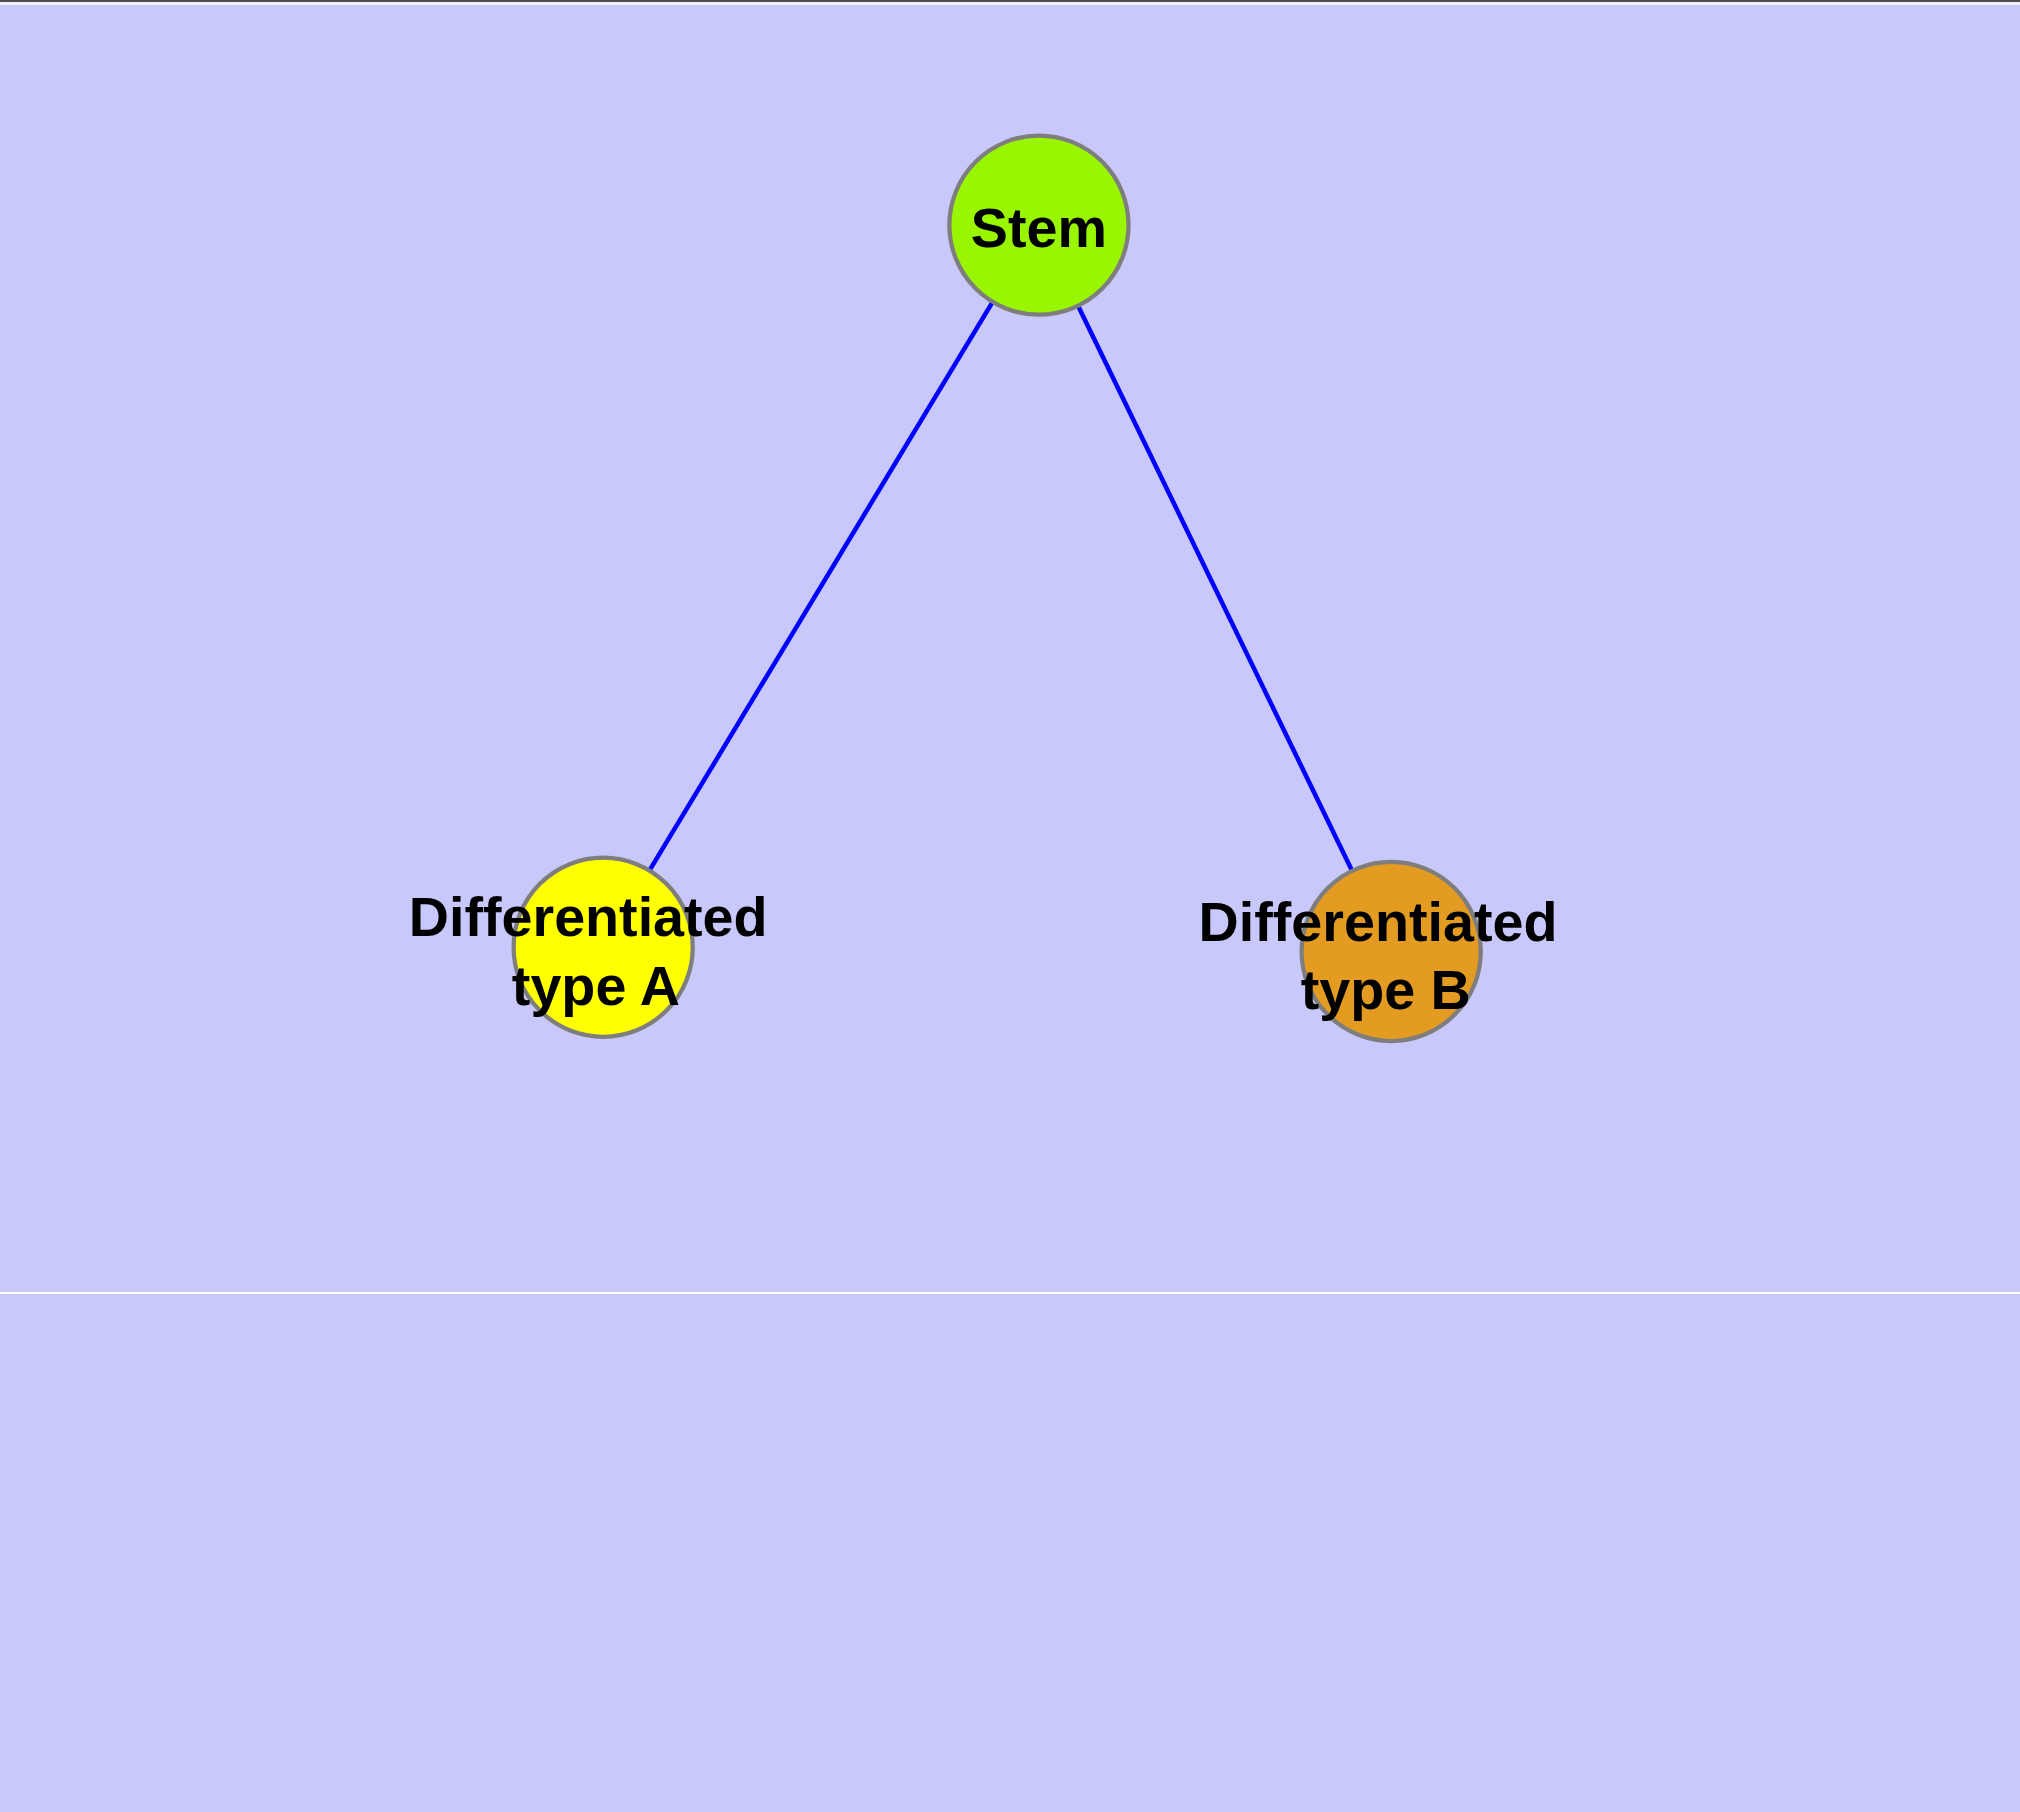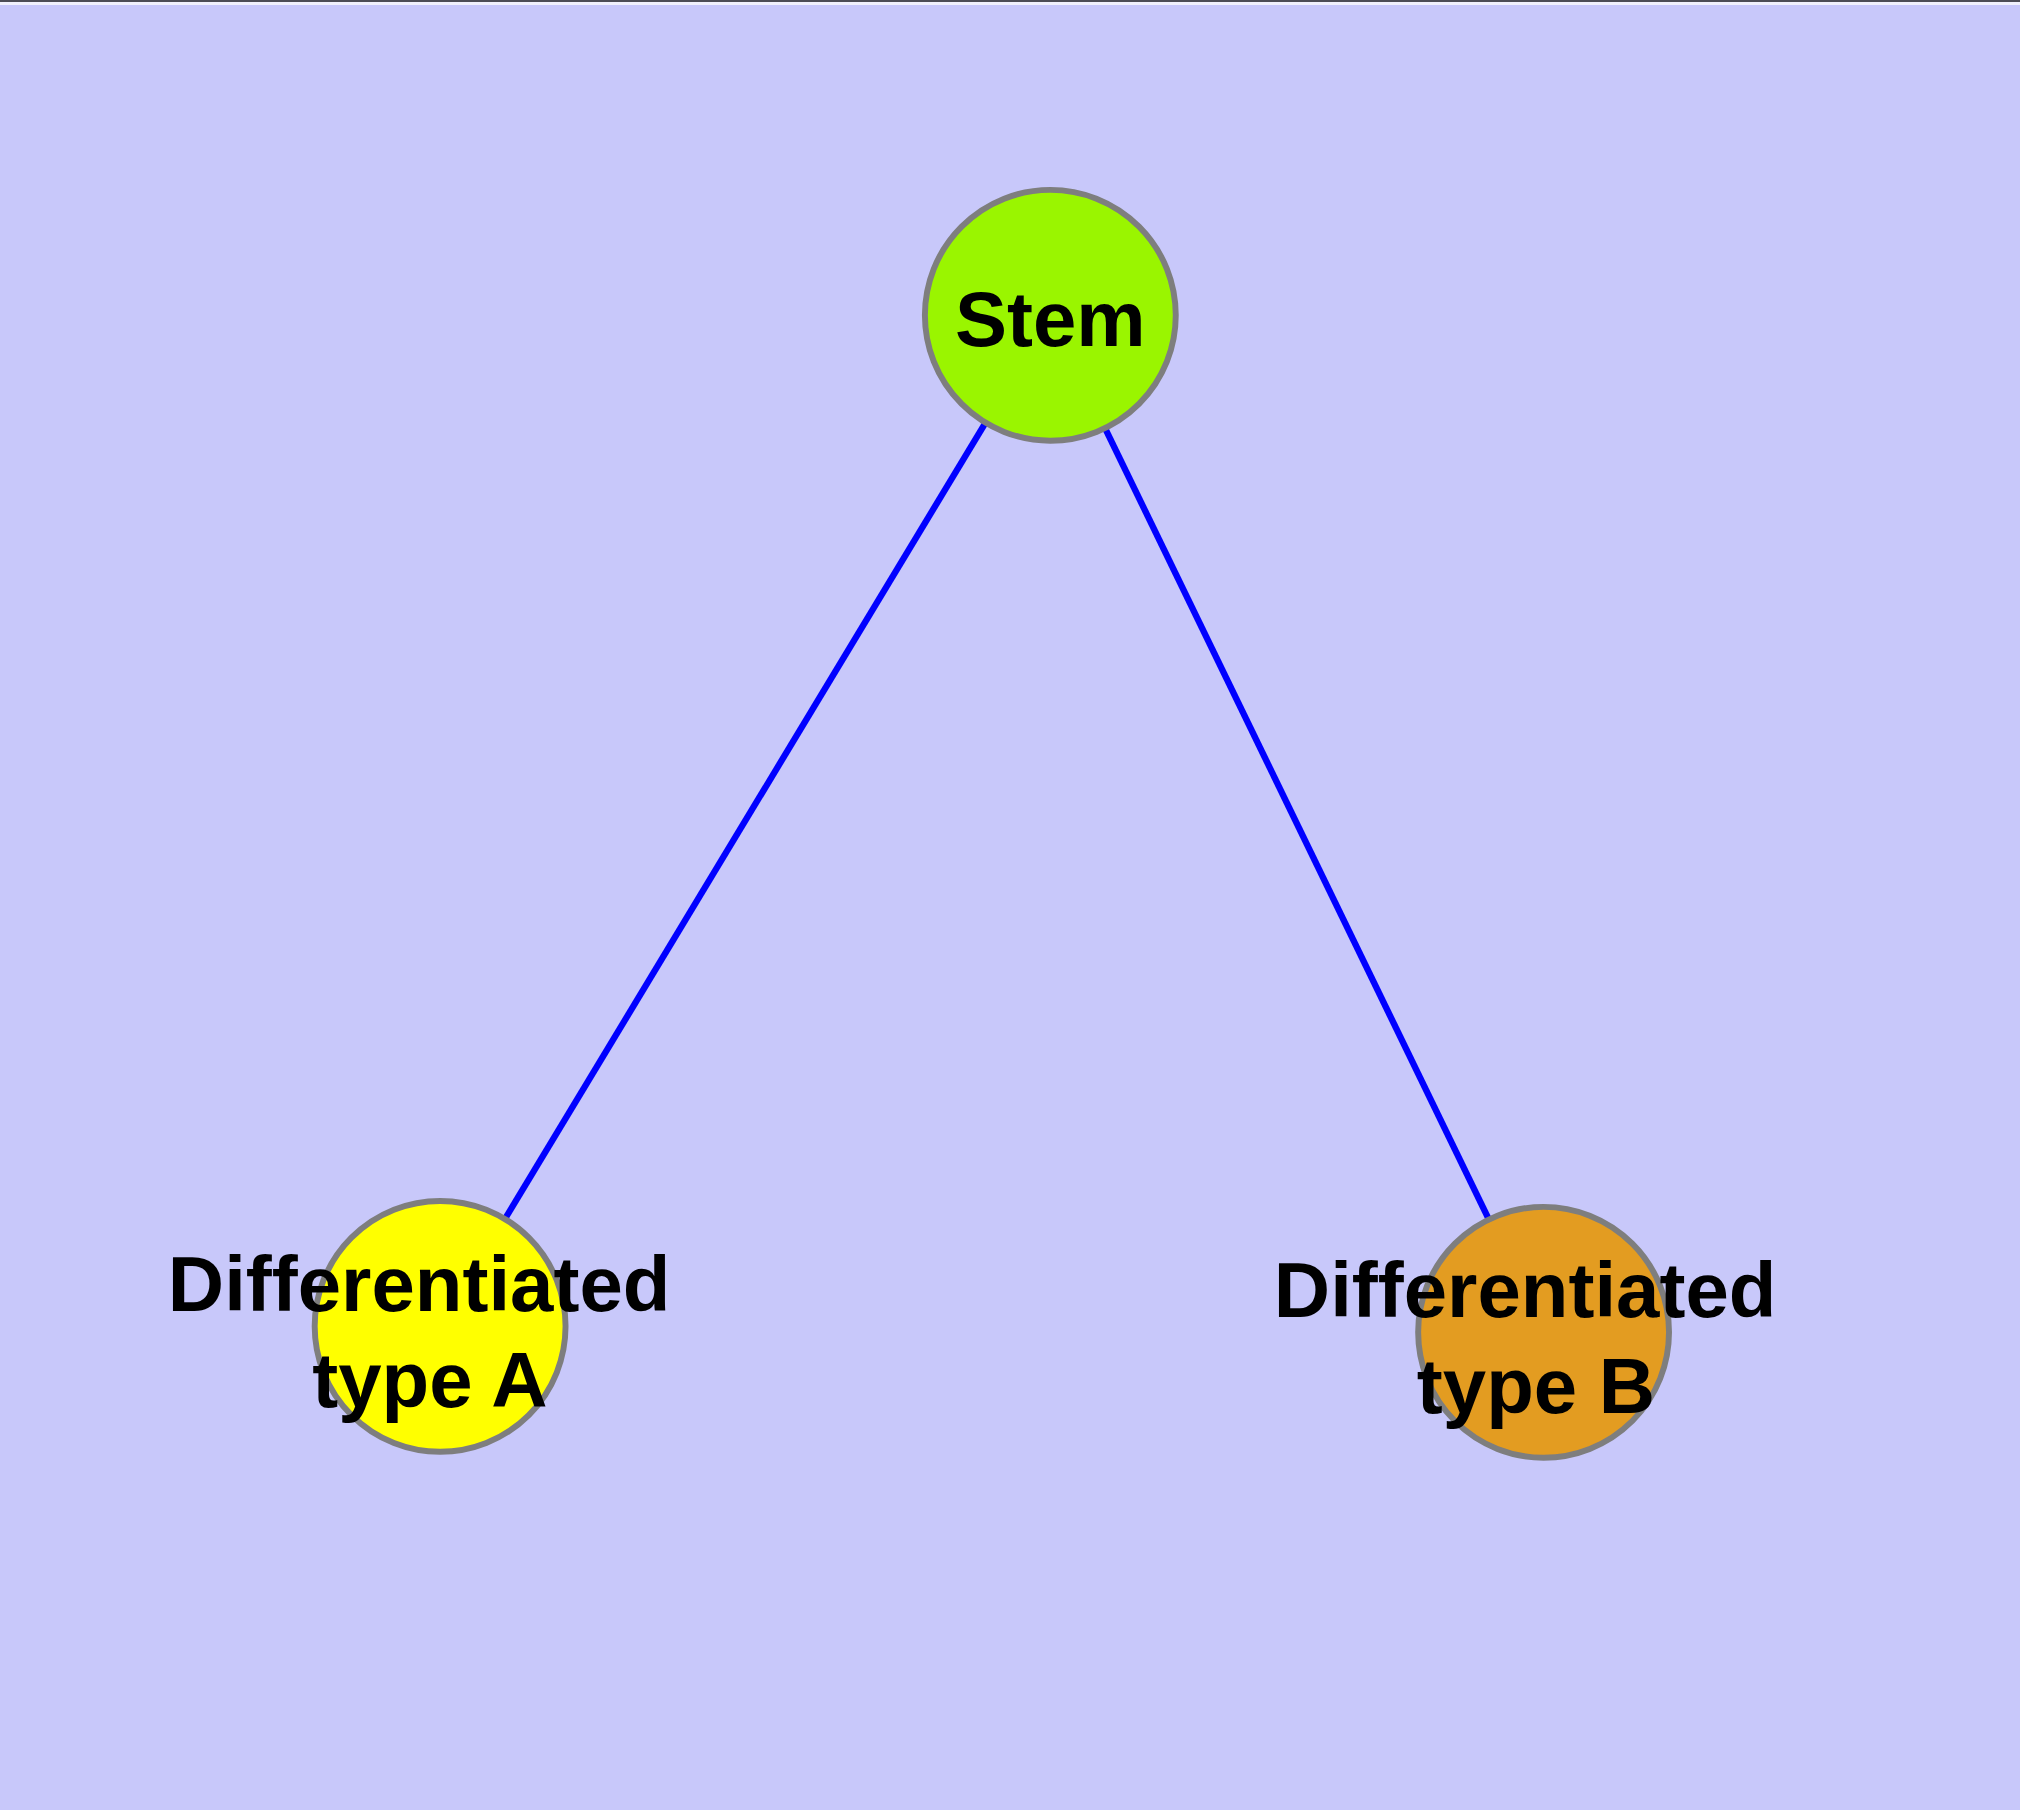--- a/index.html
+++ b/index.html
@@ -3,21 +3,21 @@
 <meta charset="utf-8">
 <style>
   html, body {
     margin: 0;
     padding: 0;
     background: #C8C8FA;
   }
   .canvas {
     position: relative;
     width: 2021px;
-    height: 1812px;
+    height: 1294px;
     background: #C8C8FA;
     overflow: hidden;
     font-family: "Liberation Sans", "DejaVu Sans", sans-serif;
   }
   .graph-svg {
     position: absolute;
     left: 0;
     top: 0;
     width: 100%;
     height: 100%;

